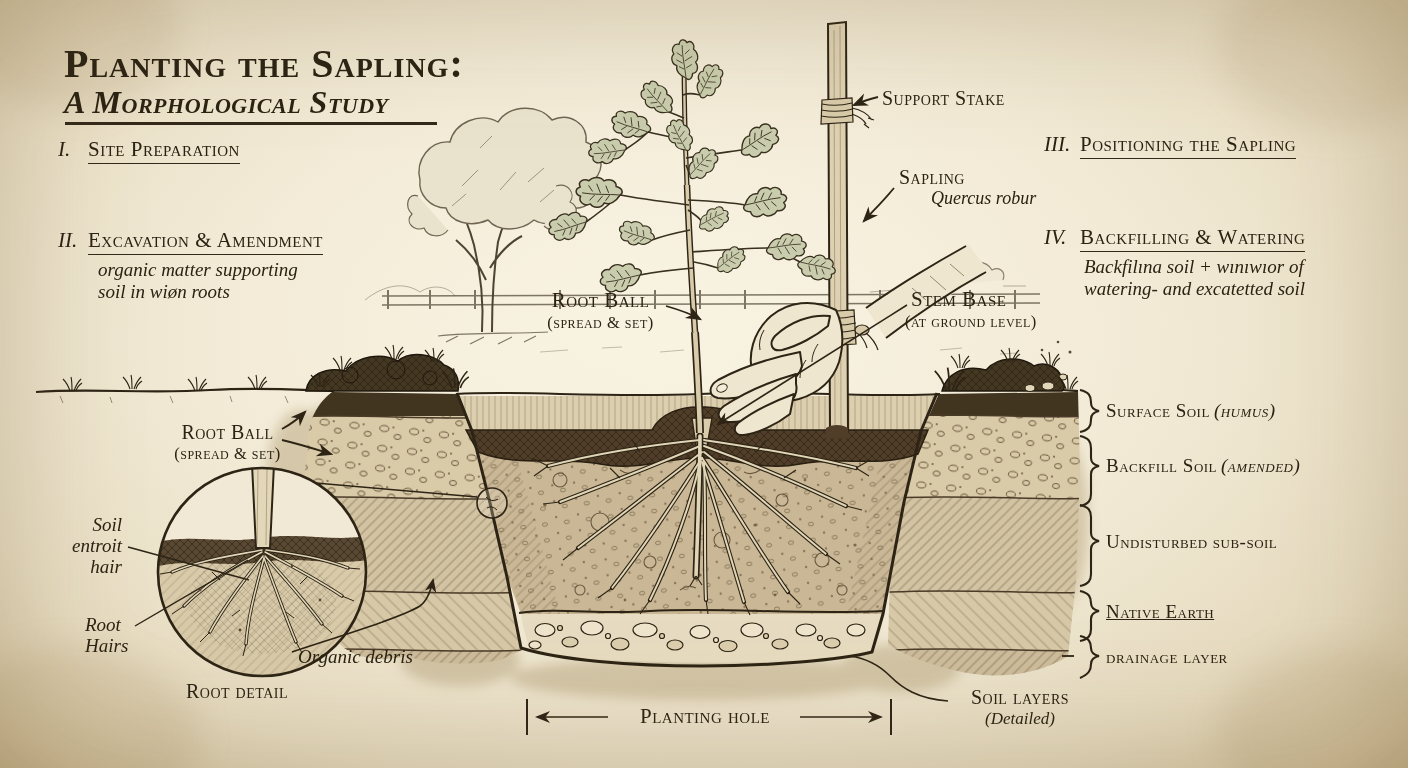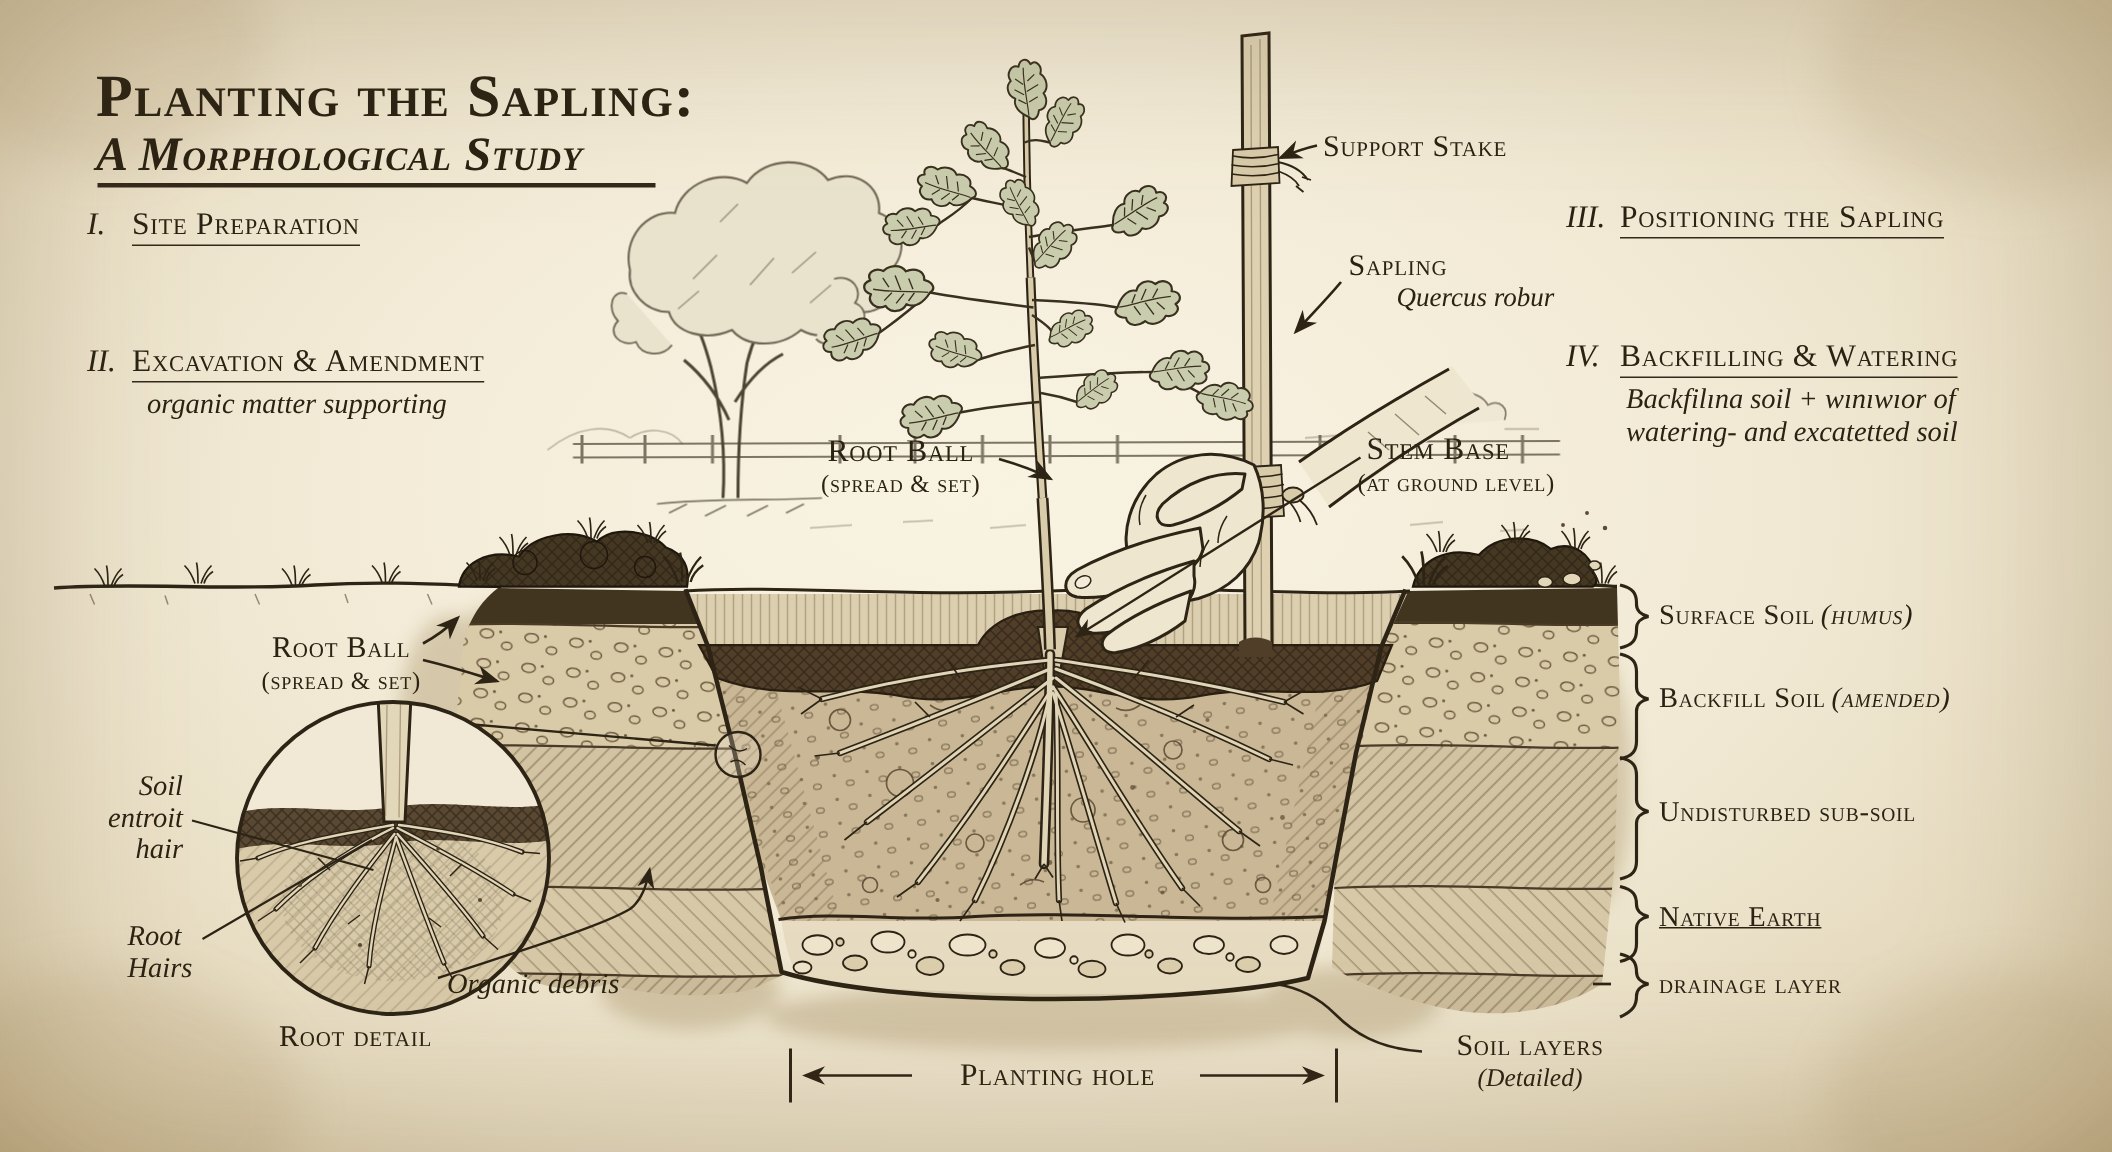--- a/index.html
+++ b/index.html
@@ -427,20 +427,21 @@
     </div>
 </div>
 
 <div class="sec" style="left:58px;top:228px;">
   <div class="sec-h">
       <span class="num">II.</span>
       <span class="ht">Excavation &amp; Amendment</span>
     </div>
   <div class="sec-d">
     <div>organic matter supporting</div>
+    <div>soil in wiøn roots</div>
   </div>
 </div>
 
 <div class="sec" style="left:1044px;top:132px;">
   <div class="sec-h">
       <span class="num" style="min-width:30px">III.</span>
       <span class="ht">Positioning the Sapling</span>
     </div>
 </div>
 

